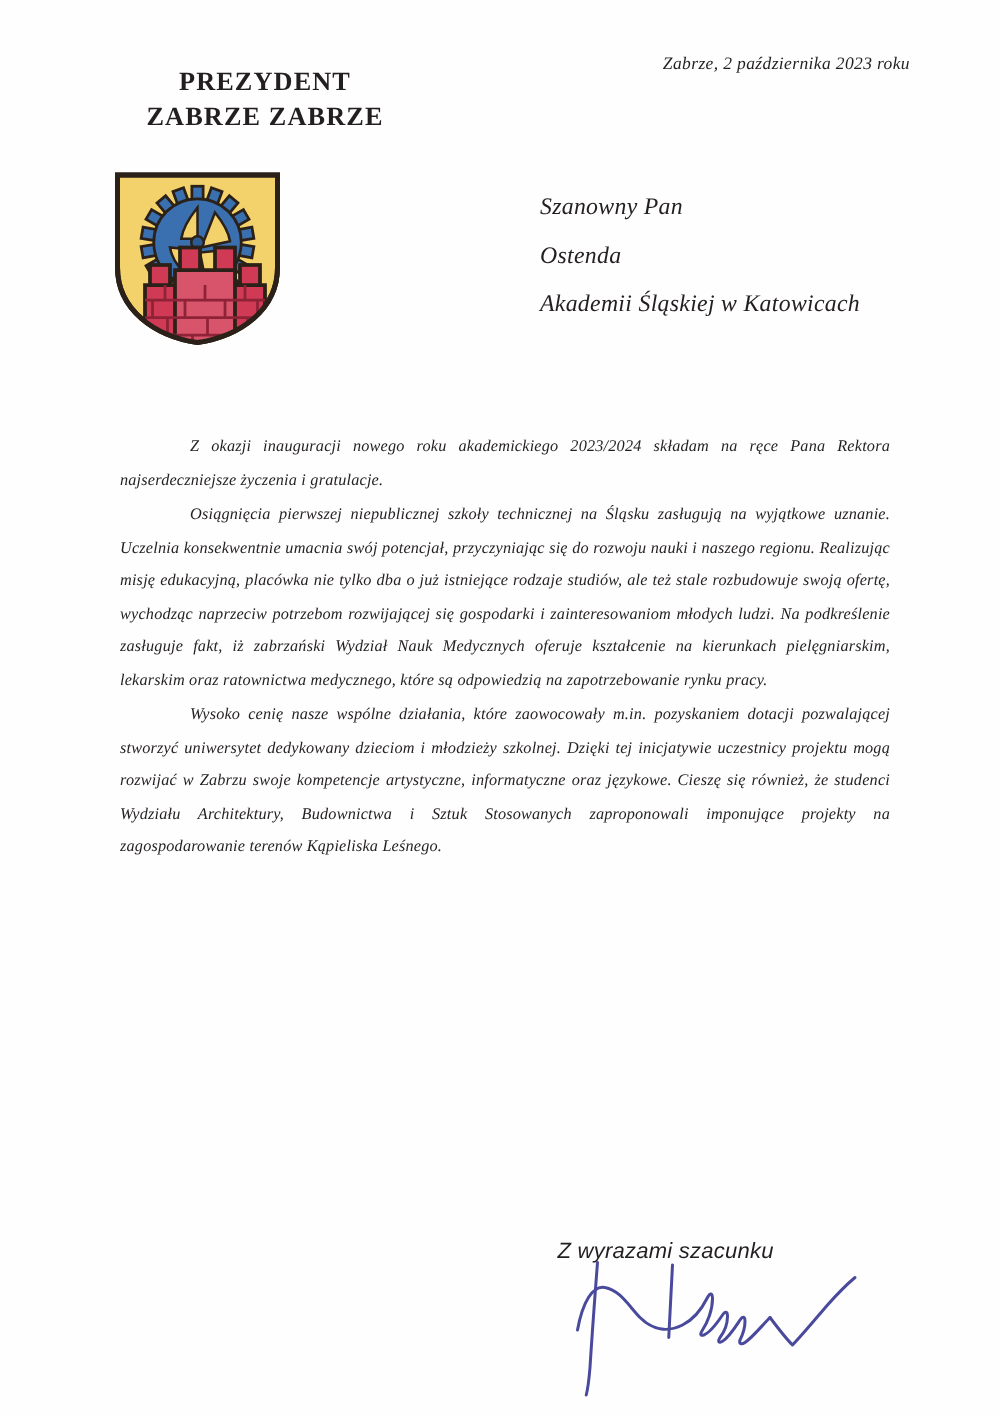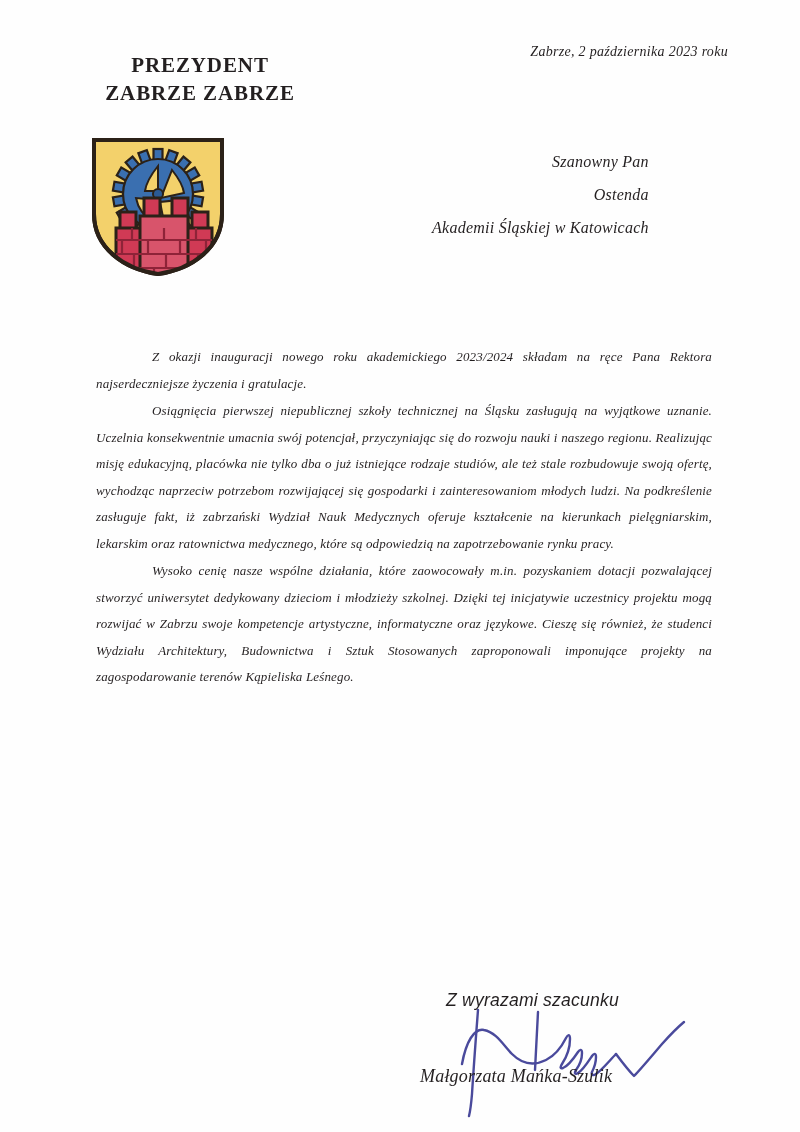--- a/index.html
+++ b/index.html
@@ -15,21 +15,21 @@
     margin: 0 auto;
     background: #fefefe;
     overflow: hidden;
     font-family: "Liberation Serif", "DejaVu Serif", serif;
     color: #231f20;
   }
 
   
   .letterhead {
     position: absolute;
-    left: 50px;
+    left: 62px;
     top: 52px;
     width: 300px;
     text-align: center;
   }
   .letterhead .line {
     font-family: "Liberation Serif", "DejaVu Serif", serif;
     font-weight: bold;
     font-size: 21px;
     letter-spacing: 0.9px;
     line-height: 1.32;
@@ -58,25 +58,24 @@
     white-space: nowrap;
   }
 
   
   .addressee {
     position: absolute;
     left: 432px;
     top: 146px;
     font-family: "Liberation Serif", "DejaVu Serif", serif;
     font-style: italic;
-    font-size: 16px;
+    font-size: 19px;
     line-height: 2.06;
     letter-spacing: 0.25px;
     white-space: nowrap;
-    text-align: right;
   }
 
   
   .body-text {
     position: absolute;
     left: 96px;
     top: 344px;
     width: 616px;
     font-family: "Liberation Serif", "DejaVu Serif", serif;
     font-style: italic;
@@ -279,16 +278,15 @@
 
   <div class="signature-block">
     <svg class="signature-ink" viewBox="0 0 340 110" xmlns="http://www.w3.org/2000/svg">
       <g fill="none" stroke="#4A4A9C" stroke-width="2.4" stroke-linecap="round" stroke-linejoin="round">
         <path d="M78 2 C76 28 74 54 72 86 C71 98 70 104 69 108"></path>
         <path d="M138 4 C137 26 136 44 135 62"></path>
         <path d="M62 56 C66 34 74 20 84 22 C96 24 104 38 112 46 C122 56 134 58 146 52 C156 47 162 38 166 30 C168 26 170 26 170 31 C170 40 166 50 162 56 C160 59 160 61 163 60 C168 58 174 50 178 44 C180 41 182 41 182 45 C182 52 179 58 176 62 C174 65 175 67 178 65 C183 62 188 54 192 48 C194 45 196 45 196 49 C196 55 194 60 192 64 C191 67 193 68 196 66 C202 62 210 52 216 46"></path>
         <path d="M216 46 C222 54 228 62 234 68 C240 62 250 50 262 36 C270 27 278 19 284 14"></path>
       </g>
     </svg>
-    <div class="signature-name">Małgorzata Mańka-Szulik</div>
   </div>
 
 </div>
 
 </body></html>

